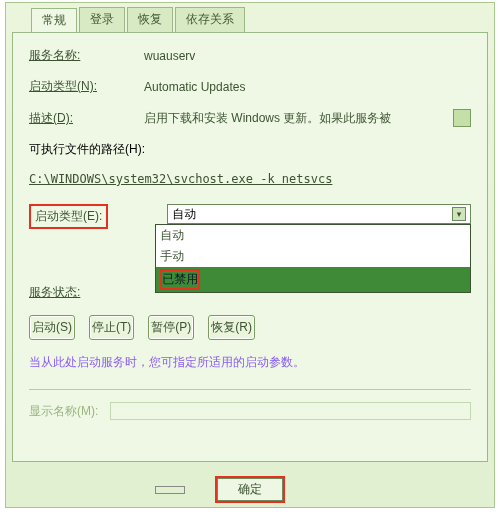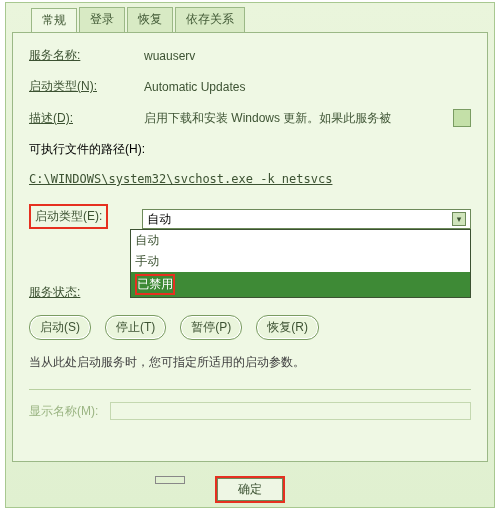--- a/index.html
+++ b/index.html
@@ -86,29 +86,30 @@
 .highlight-red {
   border: 2px solid #e63020;
   padding: 2px 4px;
   display: inline-block;
 }
 .highlight-red-box {
   border: 2px solid #e63020;
 }
 .startup-row {
   display: flex;
-  align-items: flex-end;
+  align-items: flex-start;
   margin-bottom: 0;
+  gap: 37px;
 }
 .startup-label {
   color: #3c5232;
 }
 .select-wrap {
   flex: 1;
-  margin-left: 22px;
+  margin-left: 10px;
   position: relative;
   padding-left: 12px;
 }
 .select-box {
   background: #fff;
   border: 1px solid #6d8a5a;
   height: 20px;
   display: flex;
   align-items: center;
   padding: 0 4px;
@@ -130,46 +131,46 @@
   background: #fff;
   border: 1px solid #3c5232;
   z-index: 5;
 }
 .dropdown-item {
   padding: 2px 4px;
   color: #3c5232;
 }
 .dropdown-item.sel {
   background: #3e8a36;
-  color: #ffffff;
+  color: #0f172a;
 }
 .disabled-highlight {
   display: inline-block;
 }
 .status-row {
   margin-top: 55px;
   color: #3c5232;
 }
 .btn-row {
   display: flex;
   gap: 14px;
   margin: 12px 0 14px 0;
 }
 .btn {
   background: #eaf5dc;
   border: 1px solid #7a9c62;
-  border-radius: 12px;
-  padding: 3px 10px;
+  border-radius: 3px;
+  padding: 3px 2px;
   color: #3c5232;
   font-size: 12px;
   cursor: pointer;
   box-shadow: inset 0 0 0 1px #fff;
 }
 .info-text {
-  color: #404040;
+  color: #8b5cf6;
   margin-bottom: 18px;
 }
 .sep {
   border-top: 1px solid #b8d0a0;
   margin: 8px 0 12px 0;
 }
 .param-row {
   display: flex;
   align-items: center;
   color: #9ab482;
@@ -177,21 +178,21 @@
 .param-input {
   flex: 1;
   height: 18px;
   background: #eff8e4;
   border: 1px solid #c4d8b0;
   margin-left: 12px;
 }
 .bottom-bar {
   display: flex;
   justify-content: center;
-  align-items: flex-start;
+  align-items: center;
   padding: 8px 0 4px 0;
   gap: 30px;
 }
 .small-box {
   width: 30px; height: 8px;
   border: 1px solid #888;
 }
 .ok-btn {
   background: #eef6e4;
   border: 1px solid #6d8a5a;

